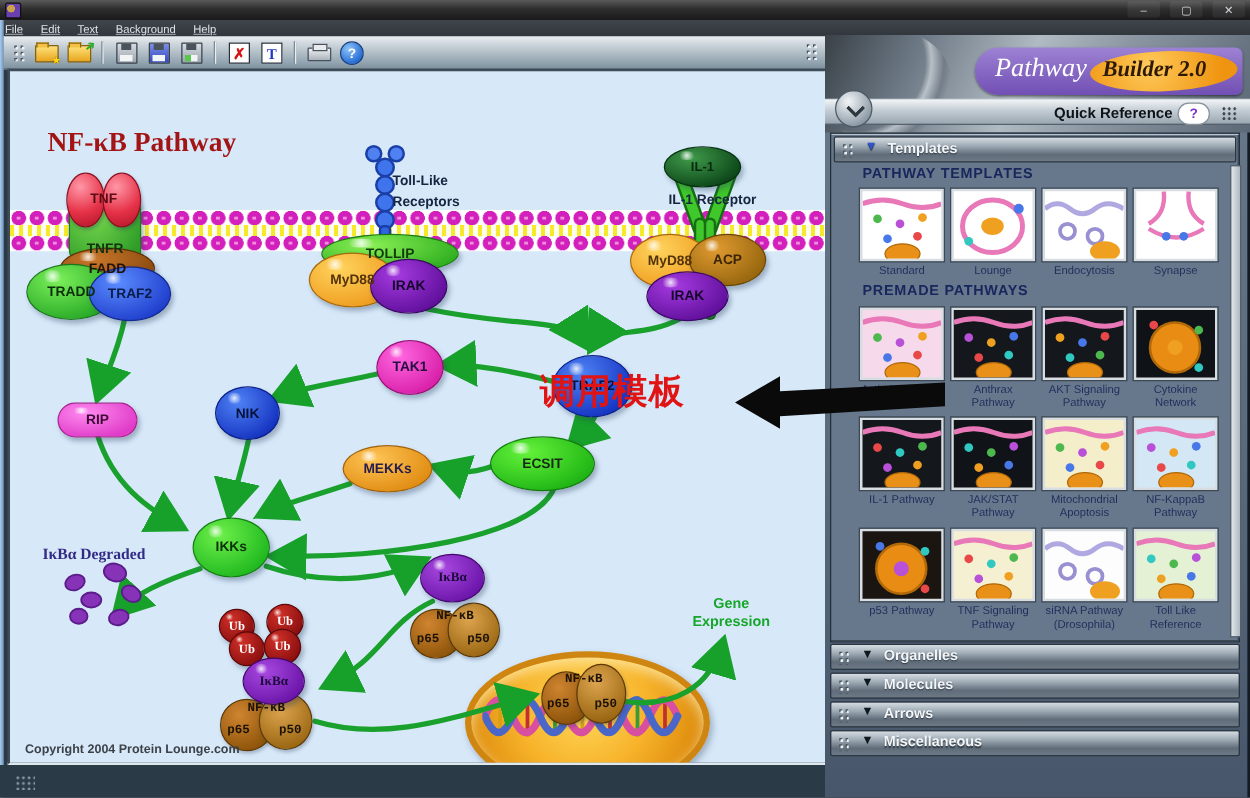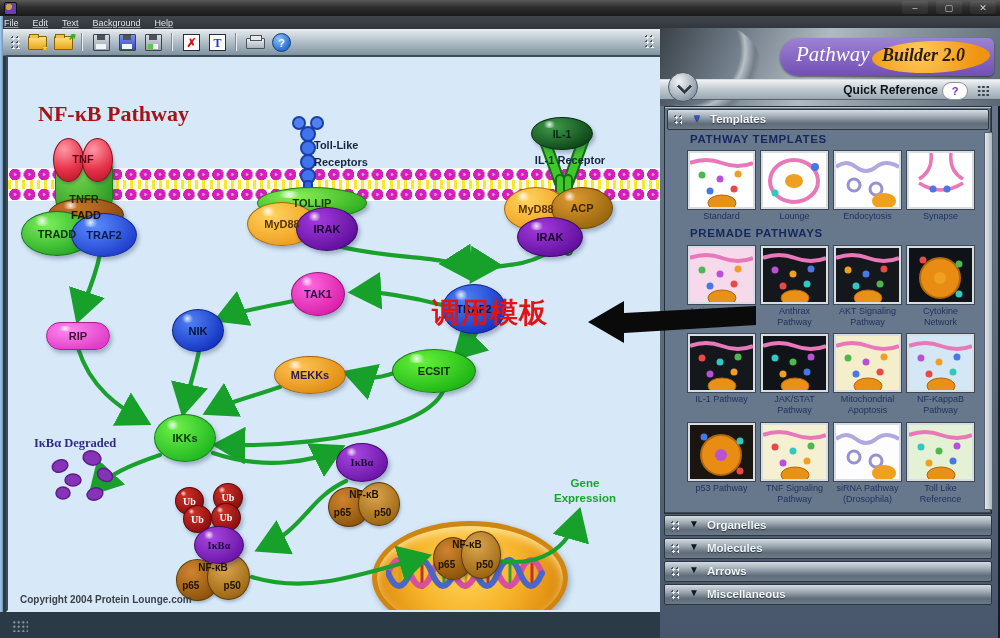--- a/index.html
+++ b/index.html
@@ -72,21 +72,21 @@
   .node.vb{align-items:flex-end;padding-bottom:9px;box-sizing:border-box;}
   .node.serif,.serif{font-family:"Liberation Serif",serif;}
   .node.tnf,.node.nfkb{background:none!important;border:none;box-shadow:none;}
   .tlobe{position:absolute;top:0;width:46%;height:100%;border-radius:50%;border:1px solid #8a0f1f;
     background:radial-gradient(circle at 35% 25%,#ff97a6 0%,#e63349 55%,#b01226 100%);box-shadow:1px 2px 3px rgba(40,60,90,.35);}
   .t1{left:2%;} .t2{right:2%;}
   .tnf .lbl{z-index:3;}
   .lobe{position:absolute;border-radius:50%;border:1px solid #5e3a06;box-shadow:1px 2px 3px rgba(40,60,90,.3);}
   .nfkb .l1{left:0;top:22%;width:56%;height:76%;background:radial-gradient(circle at 35% 30%,#cf8430,#8a5208 80%);}
   .nfkb .l2{right:0;top:12%;width:56%;height:84%;background:radial-gradient(circle at 40% 30%,#dda44e,#9a6612 80%);}
-  .nk-t,.nk-a,.nk-b{position:absolute;z-index:3;font-family:Liberation Sans, sans-serif;font-weight:bold;font-size:10px;color:#1c1206;}
+  .nk-t,.nk-a,.nk-b{position:absolute;z-index:3;font-family:Liberation Mono, monospace;font-weight:bold;font-size:10px;color:#1c1206;}
   .nk-t{left:50%;top:36%;transform:translate(-50%,-50%);}
   .nk-a{left:20%;top:72%;transform:translate(-50%,-50%);}
   .nk-b{left:76%;top:72%;transform:translate(-50%,-50%);}
   .cv-label{position:absolute;font-weight:bold;color:#16243f;}
   #lb-tolllike{left:306px;top:80px;width:92px;font-size:11px;line-height:1.5;}
   #lb-il1r{left:512px;top:97px;width:100px;text-align:center;font-size:11px;}
   #lb-degraded{left:26px;top:379px;font-family:"Liberation Serif",serif;font-size:12.5px;color:#332a85;}
   #lb-gene{left:538px;top:419px;width:78px;text-align:center;font-size:11.5px;color:#17a62b;line-height:1.3;}
   #lb-copy{left:12px;top:537px;font-size:10px;color:#3c4148;}
   .nucleus{position:absolute;left:364px;top:464px;width:196px;height:114px;border-radius:50%;
@@ -324,21 +324,21 @@
         </div>
         <div class="node e" style="left: 496px; top: 130px; width: 62px; height: 42px; background: radial-gradient(at 35% 28%, rgb(255, 212, 94) 0%, rgb(239, 156, 30) 78%); border-color: rgb(168, 106, 12); color: rgb(85, 51, 10);">
           <span class="lbl">MyD88</span>
         </div>
         <div class="node e" style="left: 543px; top: 130px; width: 60px; height: 40px; background: radial-gradient(at 35% 28%, rgb(224, 154, 48) 0%, rgb(150, 102, 14) 78%); border-color: rgb(106, 68, 6); color: rgb(58, 37, 6);">
           <span class="lbl">ACP</span>
         </div>
         <div class="node e" style="left: 509px; top: 160px; width: 64px; height: 38px; background: radial-gradient(at 35% 28%, rgb(165, 58, 224) 0%, rgb(95, 15, 154) 78%); border-color: rgb(60, 8, 104); color: rgb(20, 6, 42);">
           <span class="lbl">IRAK</span>
         </div>
-        <div class="node e" style="left: 283px; top: 215px; width: 52px; height: 42px; background: radial-gradient(at 35% 28%, rgb(255, 102, 224) 0%, rgb(216, 31, 168) 78%); border-color: rgb(154, 18, 120); color: rgb(35, 16, 64); text-align: right;">
+        <div class="node e" style="left: 293px; top: 215px; width: 52px; height: 42px; background: radial-gradient(at 35% 28%, rgb(255, 102, 224) 0%, rgb(216, 31, 168) 78%); border-color: rgb(154, 18, 120); color: rgb(35, 16, 64); text-align: right;">
           <span class="lbl">TAK1</span>
         </div>
         <div class="node e" style="left: 164px; top: 252px; width: 50px; height: 41px; background: radial-gradient(at 35% 28%, rgb(79, 130, 245) 0%, rgb(20, 50, 192) 78%); border-color: rgb(12, 32, 136); color: rgb(7, 18, 56);">
           <span class="lbl">NIK</span>
         </div>
         <div class="node e" style="left: 434px; top: 227px; width: 62px; height: 48px; background: radial-gradient(at 35% 28%, rgb(79, 130, 245) 0%, rgb(20, 50, 192) 78%); border-color: rgb(12, 32, 136); color: rgb(7, 18, 56);">
           <span class="lbl">TRAF2</span>
         </div>
         <div class="node e" style="left: 266px; top: 299px; width: 70px; height: 36px; background: radial-gradient(at 35% 28%, rgb(255, 196, 85) 0%, rgb(224, 140, 18) 78%); border-color: rgb(162, 98, 10); color: rgb(39, 29, 78);">
           <span class="lbl">MEKKs</span>

